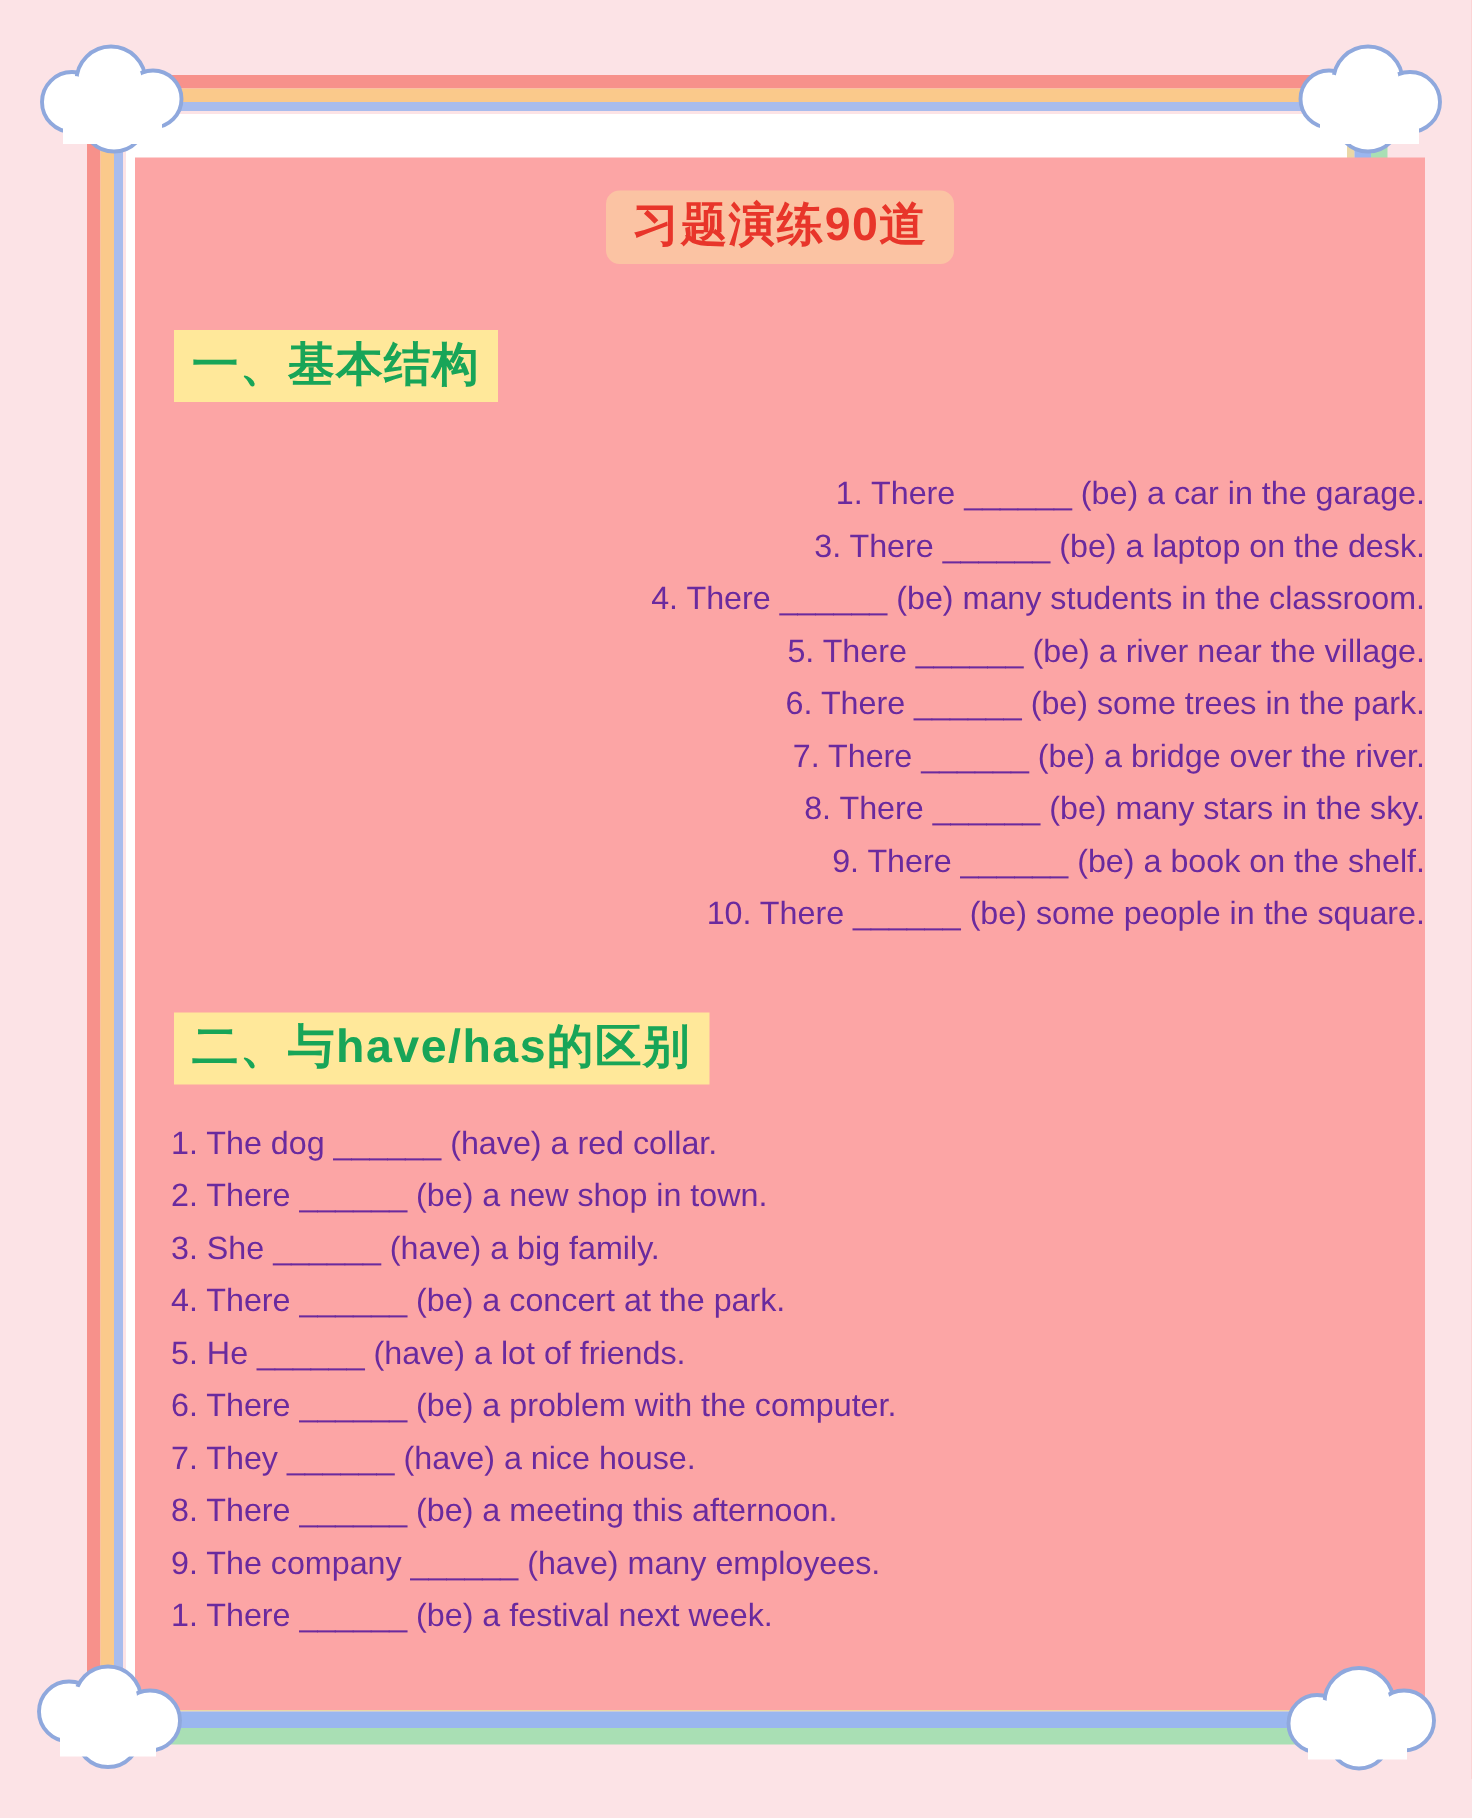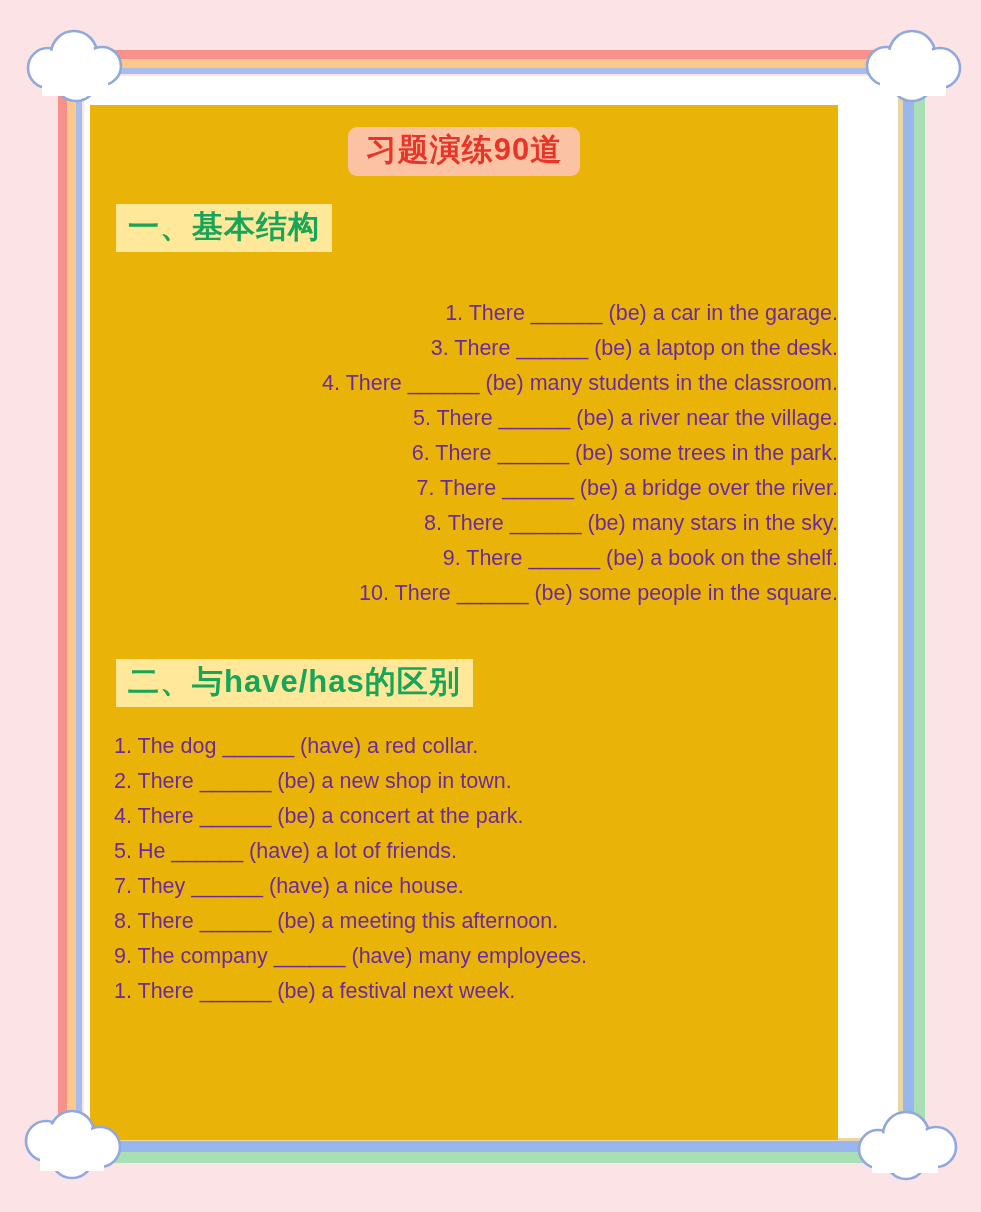--- a/index.html
+++ b/index.html
@@ -78,23 +78,23 @@
     width: 814px;
     height: 1062px;
     background: #ffffff;
   }
 
   
   .card {
     position: absolute;
     left: 90px;
     top: 105px;
-    width: 748px;
+    width: 860px;
     height: 1035px;
-    background: #eab308;
+    background: #fca5a5;
     box-sizing: border-box;
     padding: 0;
     overflow: hidden;
   }
 
   
   .cloud {
     position: absolute;
     width: 120px;
     height: 82px;
@@ -128,21 +128,21 @@
     background: #ffe89a;
     color: #18a558;
     font-size: 31px;
     font-weight: bold;
     padding: 4px 12px 7px 12px;
     line-height: 1.2;
     letter-spacing: 1px;
     white-space: nowrap;
   }
   .heading-row { margin-left: 26px; }
-  #section-1-heading-row { margin-top: 28px; }
+  #section-1-heading-row { margin-top: 44px; }
   #section-2-heading-row { margin-top: 48px; }
 
   
   .q-list {
     margin: 0;
     padding: 0;
     list-style: none;
     margin-left: 24px;
   }
   #section-1-list { margin-top: 44px; text-align: right; }
@@ -203,22 +203,24 @@
       <li class="q-item">9. There ______ (be) a book on the shelf.</li>
       <li class="q-item">10. There ______ (be) some people in the square.</li>
     </ul>
 
     <div class="heading-row" id="section-2-heading-row">
       <span class="section-heading">二、与have/has的区别</span>
     </div>
     <ul class="q-list" id="section-2-list">
       <li class="q-item">1. The dog ______ (have) a red collar.</li>
       <li class="q-item">2. There ______ (be) a new shop in town.</li>
+      <li class="q-item">3. She ______ (have) a big family.</li>
       <li class="q-item">4. There ______ (be) a concert at the park.</li>
       <li class="q-item">5. He ______ (have) a lot of friends.</li>
+      <li class="q-item">6. There ______ (be) a problem with the computer.</li>
       <li class="q-item">7. They ______ (have) a nice house.</li>
       <li class="q-item">8. There ______ (be) a meeting this afternoon.</li>
       <li class="q-item">9. The company ______ (have) many employees.</li>
       <li class="q-item">1. There ______ (be) a festival next week.</li>
     </ul>
 
   </div>
 
   <svg class="cloud" id="cloud-tl" viewBox="0 0 120 82">
     <g fill="#ffffff" stroke="#8fa8dd" stroke-width="2.6">

